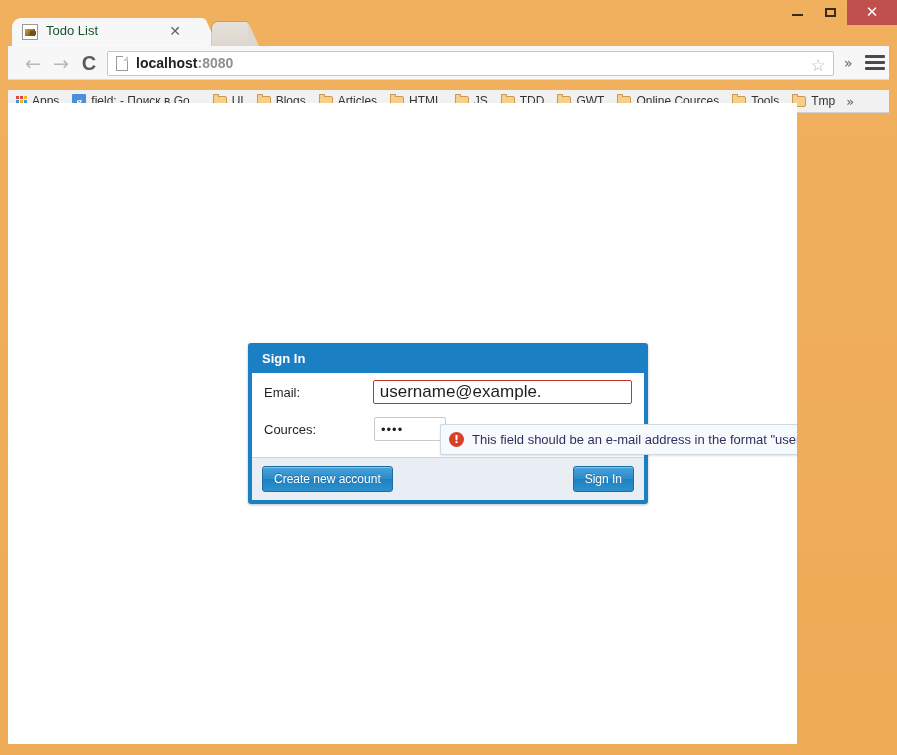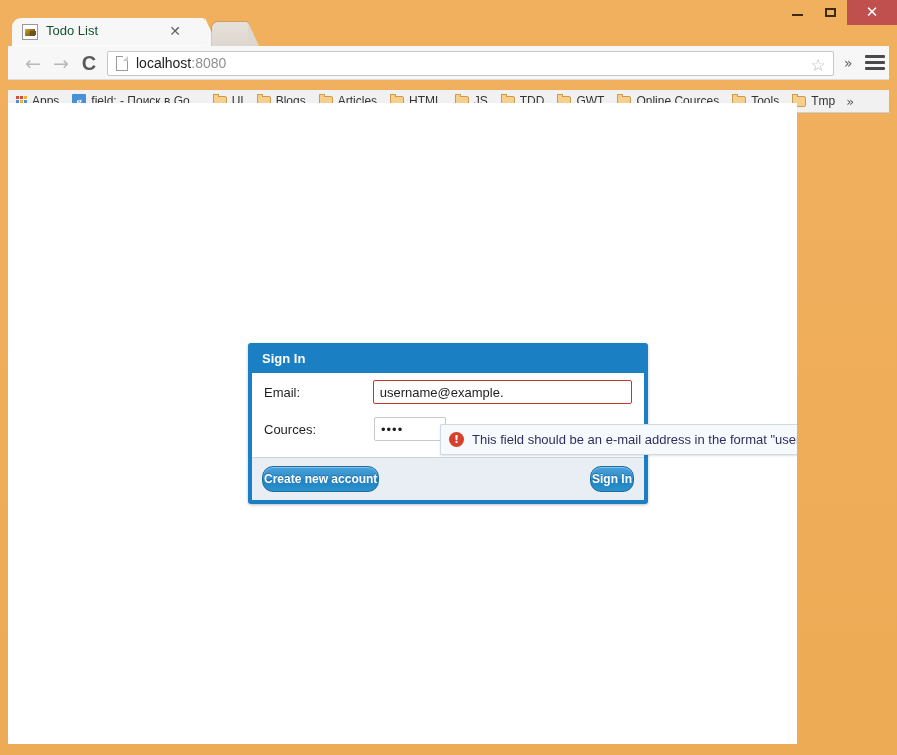--- a/index.html
+++ b/index.html
@@ -218,20 +218,21 @@
     border-style: solid;
     border-width: 5px 5px 0 0;
     border-color: #ffffff #c9c9c9 transparent transparent;
   }
   #omnibox-url {
     position: absolute;
     left: 28px; top: 3px;
     font-size: 14px;
     color: #222222;
     white-space: nowrap;
+    font-weight: bold;
   }
   #omnibox-url .dim { color: #909090; }
   #star-icon {
     position: absolute;
     right: 6px;
     top: 4px;
     width: 18px; height: 18px;
     font-size: 17px;
     line-height: 18px;
     text-align: center;
@@ -380,21 +381,21 @@
   .form-row:last-child { margin-bottom: 4px; }
   .form-label {
     width: 110px;
     font-size: 13px;
     color: #1e1e1e;
   }
   #email-input {
     width: 262px;
     height: 24px;
     padding: 0 6px;
-    font-size: 13px;
+    font-size: 17px;
     color: #1e1e1e;
     font-family: "Liberation Sans", sans-serif;
     border: 1px solid #c0392b;
     border-radius: 2px;
     background: #ffffff;
     box-sizing: border-box;
     outline: none;
   }
   #password-input {
     width: 72px;
@@ -414,26 +415,26 @@
     background: #e8eef3;
     border-top: 1px solid #c9d6e0;
     padding: 8px 10px;
     display: flex;
     align-items: center;
     justify-content: space-between;
   }
   .btn {
     font-family: "Liberation Sans", sans-serif;
     font-size: 12px;
-    font-weight: bold;
+    font-weight: normal;
     color: #ffffff;
     background: linear-gradient(to bottom, #4aa3dc 0%, #2b8bc9 50%, #1d80c2 51%, #2e92cd 100%);
     border: 1px solid #1b6e9e;
-    border-radius: 11px;
-    padding: 5px 1px;
+    border-radius: 3px;
+    padding: 5px 11px;
     cursor: pointer;
     text-shadow: 0 -1px 0 rgba(0,0,0,0.25);
     box-shadow: 0 1px 0 rgba(255,255,255,0.35) inset;
   }
 
   
   #validation-tooltip {
     position: absolute;
     left: 432px;
     top: 321px;

